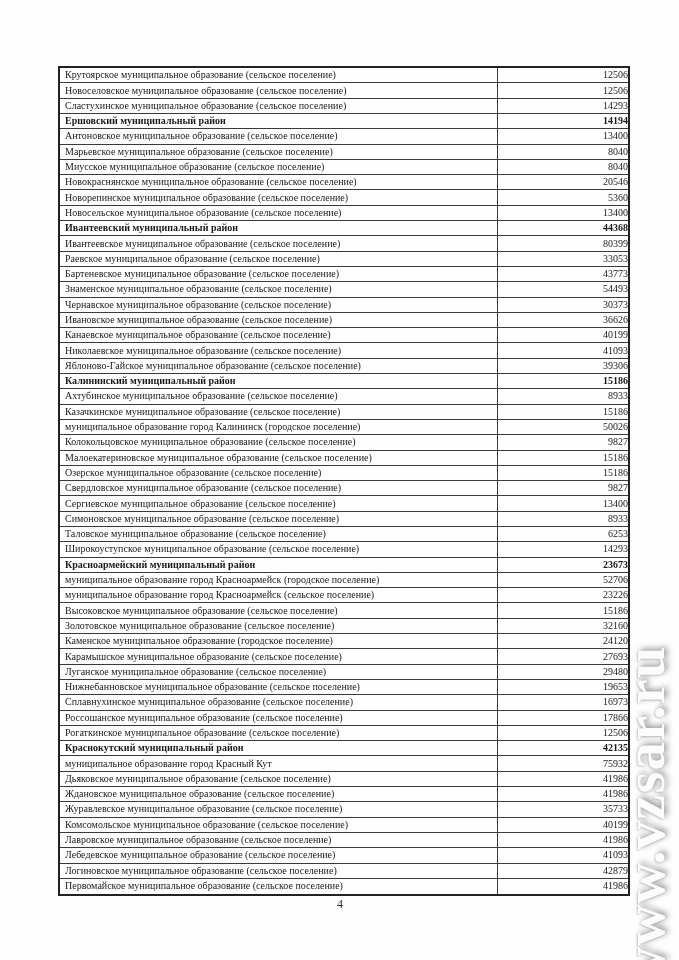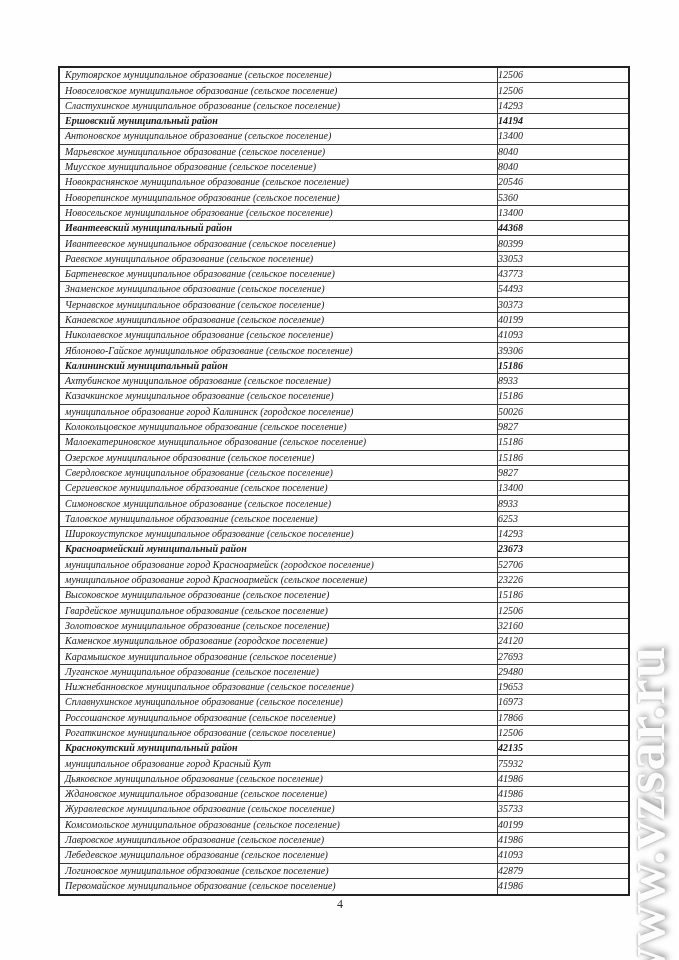--- a/index.html
+++ b/index.html
@@ -33,30 +33,29 @@
   }
   .muni-table td {
     border: 1px solid #3a3a3a;
     height: 12px;
     overflow: hidden;
     white-space: nowrap;
     padding: 0;
   }
   .muni-table {
     border: 2px solid #222;
-    font-style: italic;
   }
   .muni-table td.name {
     padding-left: 5px;
     padding-right: 2px;
     text-align: left;
     width: 430px;
   }
   .muni-table td.val {
-    text-align: left;
+    text-align: right;
     width: 130px;
   }
   .muni-table tr.hdr td {
     font-weight: bold;
     margin-left: 28px;
   }
   .page-number {
     position: absolute;
     left: 58px;
     top: 897px;
@@ -149,20 +148,24 @@
         </tr>
         <tr>
           <td class="name">Знаменское муниципальное образование (сельское поселение)</td>
           <td class="val">54493</td>
         </tr>
         <tr>
           <td class="name">Чернавское муниципальное образование (сельское поселение)</td>
           <td class="val">30373</td>
         </tr>
         <tr>
+          <td class="name">Ивановское муниципальное образование (сельское поселение)</td>
+          <td class="val">36626</td>
+        </tr>
+        <tr>
           <td class="name">Канаевское муниципальное образование (сельское поселение)</td>
           <td class="val">40199</td>
         </tr>
         <tr>
           <td class="name">Николаевское муниципальное образование (сельское поселение)</td>
           <td class="val">41093</td>
         </tr>
         <tr>
           <td class="name">Яблоново-Гайское муниципальное образование (сельское поселение)</td>
           <td class="val">39306</td>
@@ -225,24 +228,20 @@
         </tr>
         <tr>
           <td class="name">муниципальное образование город Красноармейск (сельское поселение)</td>
           <td class="val">23226</td>
         </tr>
         <tr>
           <td class="name">Высоковское муниципальное образование (сельское поселение)</td>
           <td class="val">15186</td>
         </tr>
         <tr>
-          <td class="name">Гвардейское муниципальное образование (сельское поселение)</td>
-          <td class="val">12506</td>
-        </tr>
-        <tr>
           <td class="name">Золотовское муниципальное образование (сельское поселение)</td>
           <td class="val">32160</td>
         </tr>
         <tr>
           <td class="name">Каменское муниципальное образование (городское поселение)</td>
           <td class="val">24120</td>
         </tr>
         <tr>
           <td class="name">Карамышское муниципальное образование (сельское поселение)</td>
           <td class="val">27693</td>

